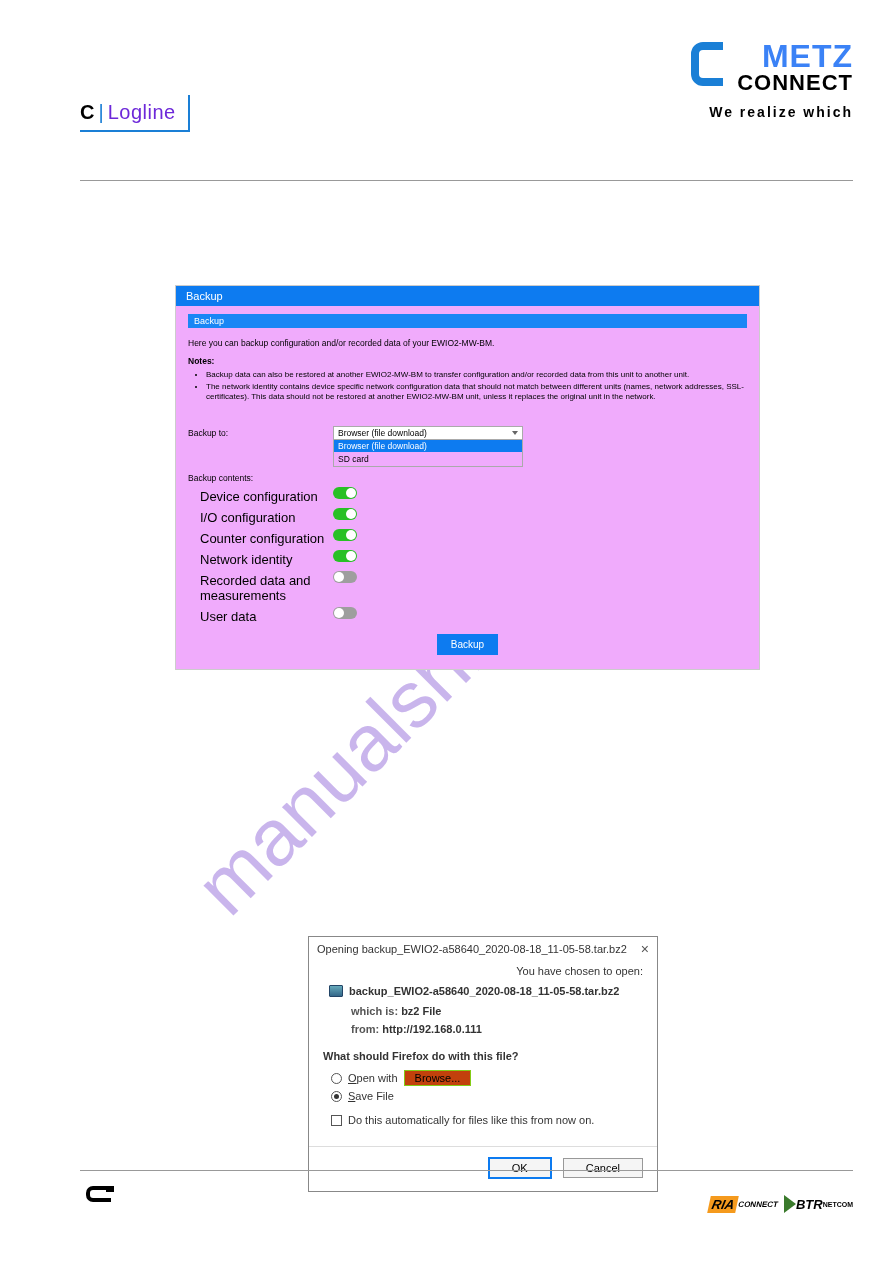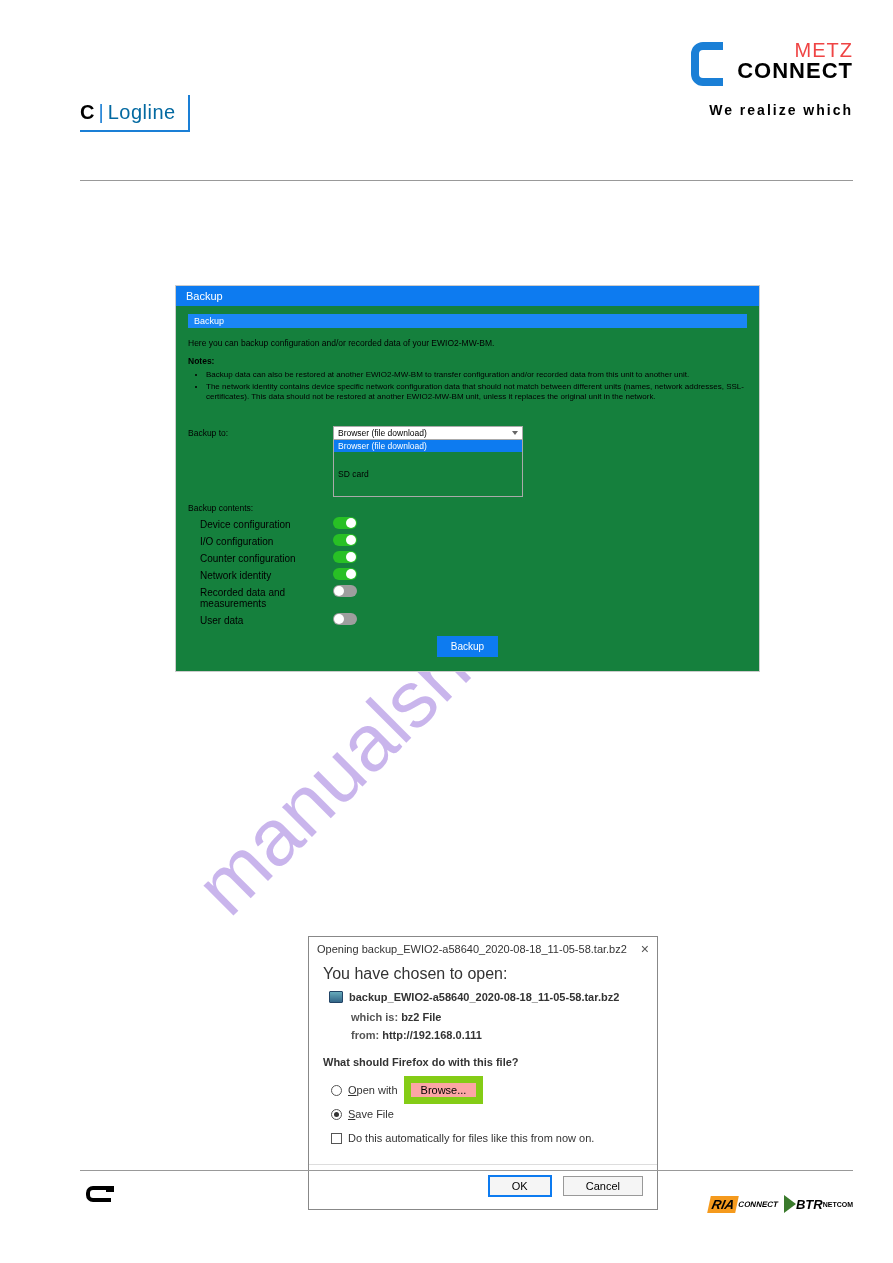--- a/index.html
+++ b/index.html
@@ -23,49 +23,49 @@
   }
   .metz-c {
     display: inline-block;
     vertical-align: top;
   }
   .metz-text {
     display: inline-block;
     vertical-align: top;
     margin-left: 6px;
   }
-  .metz-word1 { font-size: 20px; font-weight: 400; letter-spacing: 1px; color: #ef4444; line-height: 1; }
+  .metz-word1 { font-size: 32px; font-weight: 700; letter-spacing: 1px; color: #3b82f6; line-height: 1; }
   .metz-word2 { font-size: 22px; font-weight: 900; letter-spacing: 1px; color: #000; line-height: 1; }
   .metz-tagline { font-size: 14px; letter-spacing: 2px; color: #000; margin-top: 10px; font-weight: 600; }
   .logline-badge {
     position: absolute;
     left: 80px;
     top: 95px;
     border-right: 2px solid #1a7fd6;
     border-bottom: 2px solid #1a7fd6;
     padding: 6px 12px 6px 0;
   }
   .logline-c { font-weight: 900; font-size: 20px; color: #000; }
   .logline-sep { color: #1a7fd6; font-size: 20px; margin: 0 4px; }
-  .logline-text { font-size: 20px; color: #0369a1; letter-spacing: 0.5px; }
+  .logline-text { font-size: 20px; color: #6d28d9; letter-spacing: 0.5px; }
   .hr-top {
     position: absolute;
     left: 80px; right: 40px; top: 180px;
     border-top: 1px solid #999;
   }
 
   
   .backup-panel {
     position: absolute;
     left: 175px;
     top: 285px;
     width: 585px;
     border: 1px solid #ccc;
     font-size: 9px;
-    background: #15803d;
+    background: #f0abfc;
   }
   .bp-titlebar {
     background: #0d7bf0;
     color: #fff;
     padding: 4px 10px;
     font-size: 11px;
   }
   .bp-body { padding: 8px 12px 14px 12px; }
   .bp-subhead {
     background: #1a86f5;
@@ -73,21 +73,21 @@
     font-size: 9px;
     padding: 2px 6px;
     margin-bottom: 10px;
   }
   .bp-intro { font-size: 8.5px; margin-bottom: 8px; }
   .bp-notes-label { font-weight: bold; font-size: 8.5px; margin-bottom: 4px; }
   .bp-notes { margin: 0 0 24px 18px; font-size: 8px; }
   .bp-notes li { margin-bottom: 2px; line-height: 1.25; }
   .bp-row { display: flex; align-items: flex-start; margin-bottom: 4px; }
   .bp-label { width: 145px; font-size: 8.5px; padding-top: 2px; }
-  .bp-content-label { width: 145px; font-size: 10px; padding-top: 2px; padding-left: 12px; }
+  .bp-content-label { width: 145px; font-size: 13px; padding-top: 2px; padding-left: 12px; }
   .bp-select-wrap { width: 190px; position: relative; }
   .bp-select-top {
     border: 1px solid #aaa;
     font-size: 8.5px;
     padding: 1px 4px;
     background: #fff;
     position: relative;
   }
   .bp-select-top::after {
     content: "";
@@ -96,21 +96,21 @@
     border-left: 3px solid transparent;
     border-right: 3px solid transparent;
     border-top: 4px solid #666;
   }
   .bp-select-opts {
     border: 1px solid #aaa;
     border-top: none;
     font-size: 8.5px;
   }
   .bp-opt-sel { background: #0d7bf0; color: #fff; padding: 1px 4px; }
-  .bp-opt { padding: 17px 4px; }
+  .bp-opt { padding: 2px 4px; }
   .toggle {
     width: 24px; height: 12px; border-radius: 12px;
     position: relative; display: inline-block;
   }
   .toggle::after {
     content: "";
     position: absolute;
     width: 10px; height: 10px; border-radius: 50%;
     background: #fff; top: 1px;
   }
@@ -150,21 +150,21 @@
     padding: 6px 8px;
     font-size: 11px;
     position: relative;
   }
   .dl-close {
     position: absolute; right: 8px; top: 4px;
     font-size: 14px; color: #555;
     font-family: Arial;
   }
   .dl-body { padding: 4px 14px 10px 14px; }
-  .dl-chosen { font-size: 16px; margin-bottom: 8px; }
+  .dl-chosen { font-size: 11px; margin-bottom: 8px; text-align: right; }
   .dl-file-row { display: flex; align-items: center; margin-left: 6px; margin-bottom: 6px; }
   .dl-file-icon {
     width: 14px; height: 12px;
     background: linear-gradient(#6ab, #368);
     border: 1px solid #246;
     margin-right: 6px;
     border-radius: 1px;
   }
   .dl-filename { font-weight: bold; font-size: 11px; }
   .dl-meta { margin-left: 28px; font-size: 11px; line-height: 1.6; margin-bottom: 12px; font-weight: bold; }
@@ -176,21 +176,21 @@
     border-radius: 50%; margin-right: 6px; display: inline-block;
     position: relative;
   }
   .dl-radio.checked::after {
     content: ""; position: absolute;
     left: 2px; top: 2px; width: 5px; height: 5px;
     background: #333; border-radius: 50%;
   }
   .dl-underline { text-decoration: underline; }
   .dl-browse {
-    border: 7px solid #84cc16; background: #fca5a5;
+    border: 1px solid #84cc16; background: #c2410c;
     font-size: 11px; padding: 1px 10px; margin-left: 6px;
   }
   .dl-check-row { margin: 12px 0 0 8px; display: flex; align-items: center; }
   .dl-checkbox {
     width: 11px; height: 11px; border: 1px solid #555;
     margin-right: 6px; display: inline-block;
   }
   .dl-sep { border-top: 1px solid #ddd; margin: 10px 0 0 0; }
   .dl-buttons {
     padding: 10px 14px 12px 14px;

